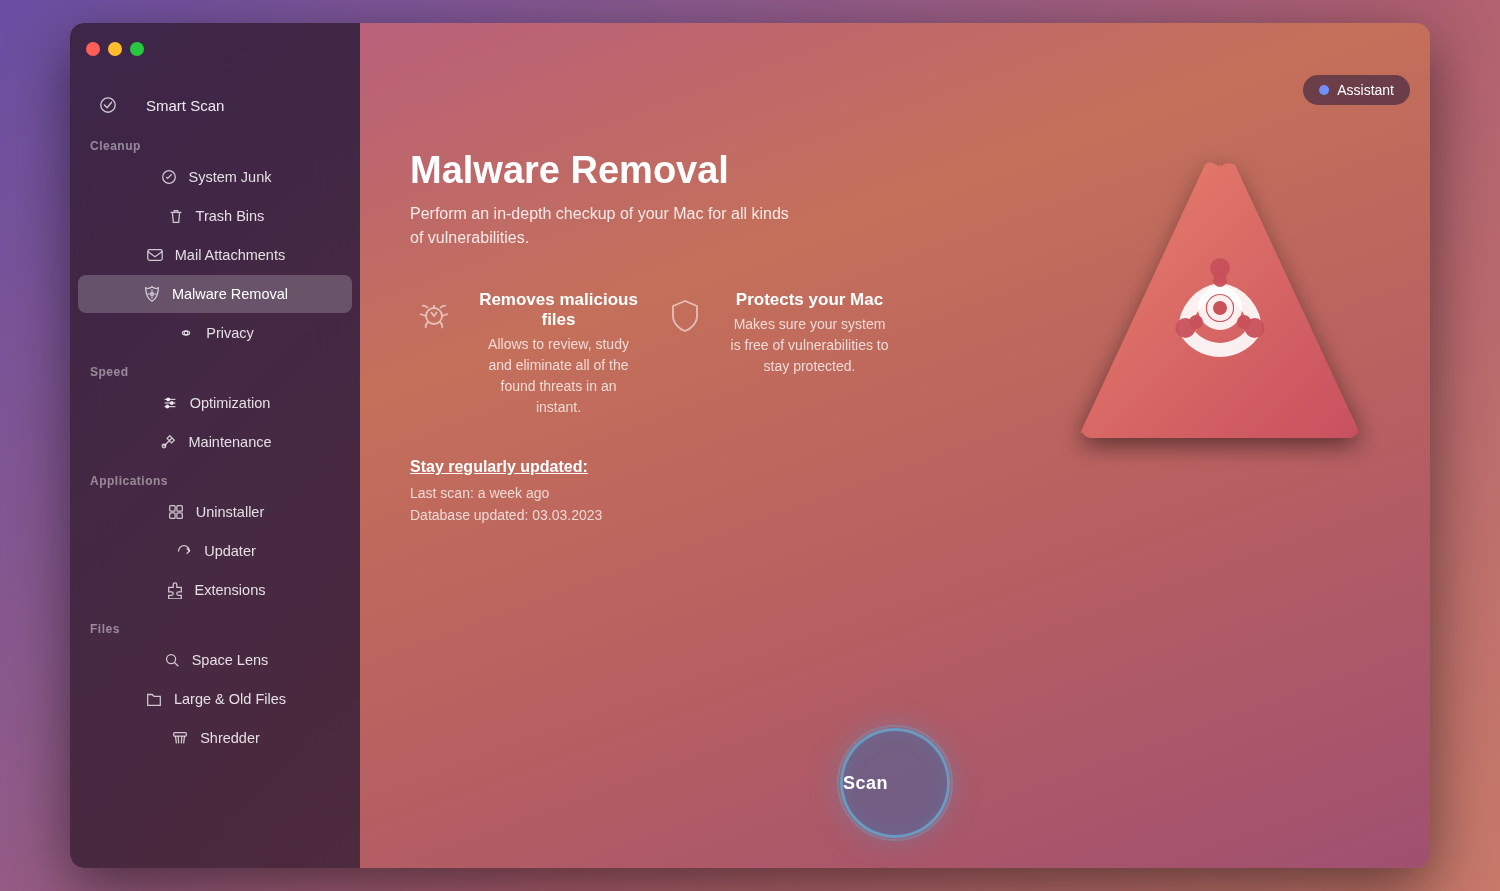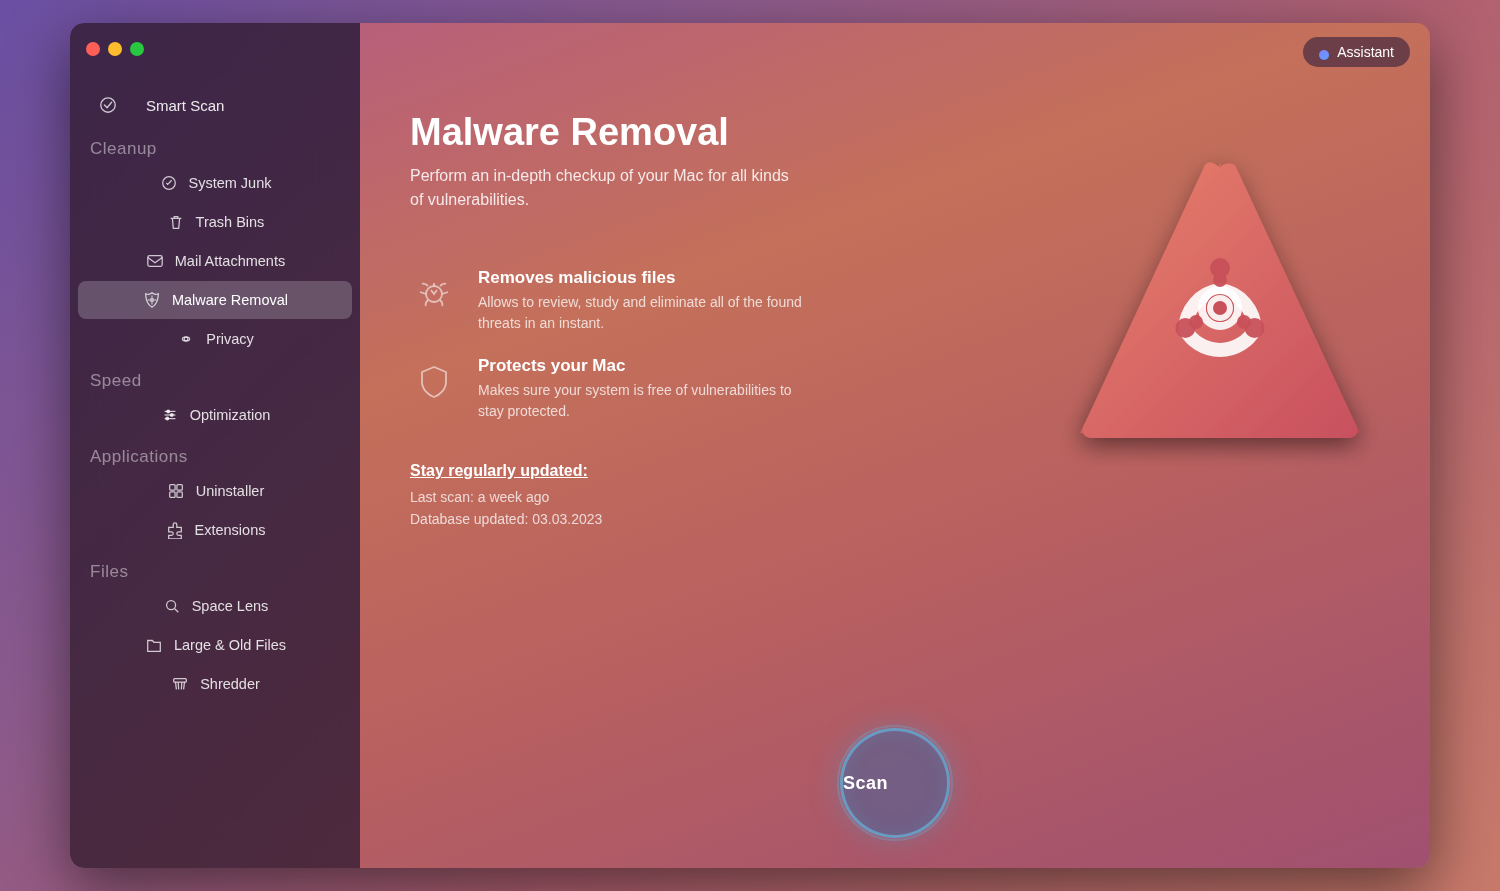--- a/index.html
+++ b/index.html
@@ -57,22 +57,22 @@
       gap: 28px;
       padding: 10px 20px;
       color: rgba(255,255,255,0.9);
       font-size: 15px;
       cursor: pointer;
       border-radius: 8px;
       margin: 2px 8px;
     }
     .section-label {
       color: rgba(255,255,255,0.45);
-      font-size: 17px;
-      font-weight: 400;
+      font-size: 12px;
+      font-weight: 700;
       padding: 12px 20px 4px 20px;
       letter-spacing: 0.5px;
     }
     .sidebar-item {
       display: flex;
       align-items: center;
       gap: 10px;
       padding: 9px 20px;
       color: rgba(255,255,255,0.85);
       font-size: 14.5px;
@@ -111,22 +111,23 @@
     }
     .assistant-btn {
       background: rgba(50,30,60,0.6);
       border: none;
       border-radius: 20px;
       padding: 7px 16px;
       color: white;
       font-size: 14px;
       cursor: pointer;
       display: flex;
-      align-items: flex-end;
+      align-items: center;
       gap: 8px;
+      margin-top: 38px;
     }
     .assistant-dot {
       width: 10px; height: 10px; border-radius: 50%;
       background: linear-gradient(135deg, #8080ff, #60a0ff);
     }
     .content-area {
       flex: 1;
       padding: 30px 50px;
       display: flex;
       flex-direction: column;
@@ -136,27 +137,28 @@
       font-size: 38px;
       font-weight: 700;
       color: white;
       margin-bottom: 10px;
     }
     .page-subtitle {
       font-size: 16px;
       color: rgba(255,255,255,0.85);
       max-width: 380px;
       line-height: 1.5;
-      margin-bottom: 56px;
+      margin-bottom: 40px;
     }
     .features {
       display: flex;
-      flex-direction: column;
+      flex-direction: row;
       gap: 22px;
       max-width: 480px;
+      text-align: center;
     }
     .feature-item {
       display: flex;
       align-items: flex-start;
       gap: 20px;
     }
     .feature-icon {
       width: 48px;
       height: 48px;
       display: flex;
@@ -321,32 +323,50 @@
             <line x1="4" y1="6" x2="16" y2="6"></line>
             <line x1="4" y1="10" x2="16" y2="10"></line>
             <line x1="4" y1="14" x2="16" y2="14"></line>
             <circle cx="8" cy="6" r="1.5" fill="currentColor"></circle>
             <circle cx="12" cy="10" r="1.5" fill="currentColor"></circle>
             <circle cx="7" cy="14" r="1.5" fill="currentColor"></circle>
           </svg>
         </div>
         <span>Optimization</span>
       </div>
+      <div class="sidebar-item">
+        <div class="sidebar-icon">
+          <svg viewBox="0 0 20 20" width="18" height="18" fill="none" stroke="currentColor" stroke-width="1.4">
+            <path d="M15 5 L5 15 M12 3 L17 8 L14 11 L9 6Z"></path>
+            <circle cx="5.5" cy="14.5" r="2"></circle>
+          </svg>
+        </div>
+        <span>Maintenance</span>
+      </div>
 
       <div class="section-label">Applications</div>
       <div class="sidebar-item">
         <div class="sidebar-icon">
           <svg viewBox="0 0 20 20" width="18" height="18" fill="none" stroke="currentColor" stroke-width="1.4">
             <rect x="3" y="3" width="6" height="6" rx="1"></rect>
             <rect x="11" y="3" width="6" height="6" rx="1"></rect>
             <rect x="3" y="11" width="6" height="6" rx="1"></rect>
             <rect x="11" y="11" width="6" height="6" rx="1"></rect>
           </svg>
         </div>
         <span>Uninstaller</span>
+      </div>
+      <div class="sidebar-item">
+        <div class="sidebar-icon">
+          <svg viewBox="0 0 20 20" width="18" height="18" fill="none" stroke="currentColor" stroke-width="1.4">
+            <path d="M4 10 A6 6 0 0 1 16 10" stroke-linecap="round"></path>
+            <polyline points="13,7 16,10 13,13"></polyline>
+          </svg>
+        </div>
+        <span>Updater</span>
       </div>
       <div class="sidebar-item">
         <div class="sidebar-icon">
           <svg viewBox="0 0 20 20" width="18" height="18" fill="none" stroke="currentColor" stroke-width="1.4">
             <path d="M3 7 h5 V4 a2 2 0 0 1 4 0 v3 h5 v5 h-3 a2 2 0 0 0 0 4 h3 v4 H3 v-4 h3 a2 2 0 0 0 0-4 H3Z"></path>
           </svg>
         </div>
         <span>Extensions</span>
       </div>
 

